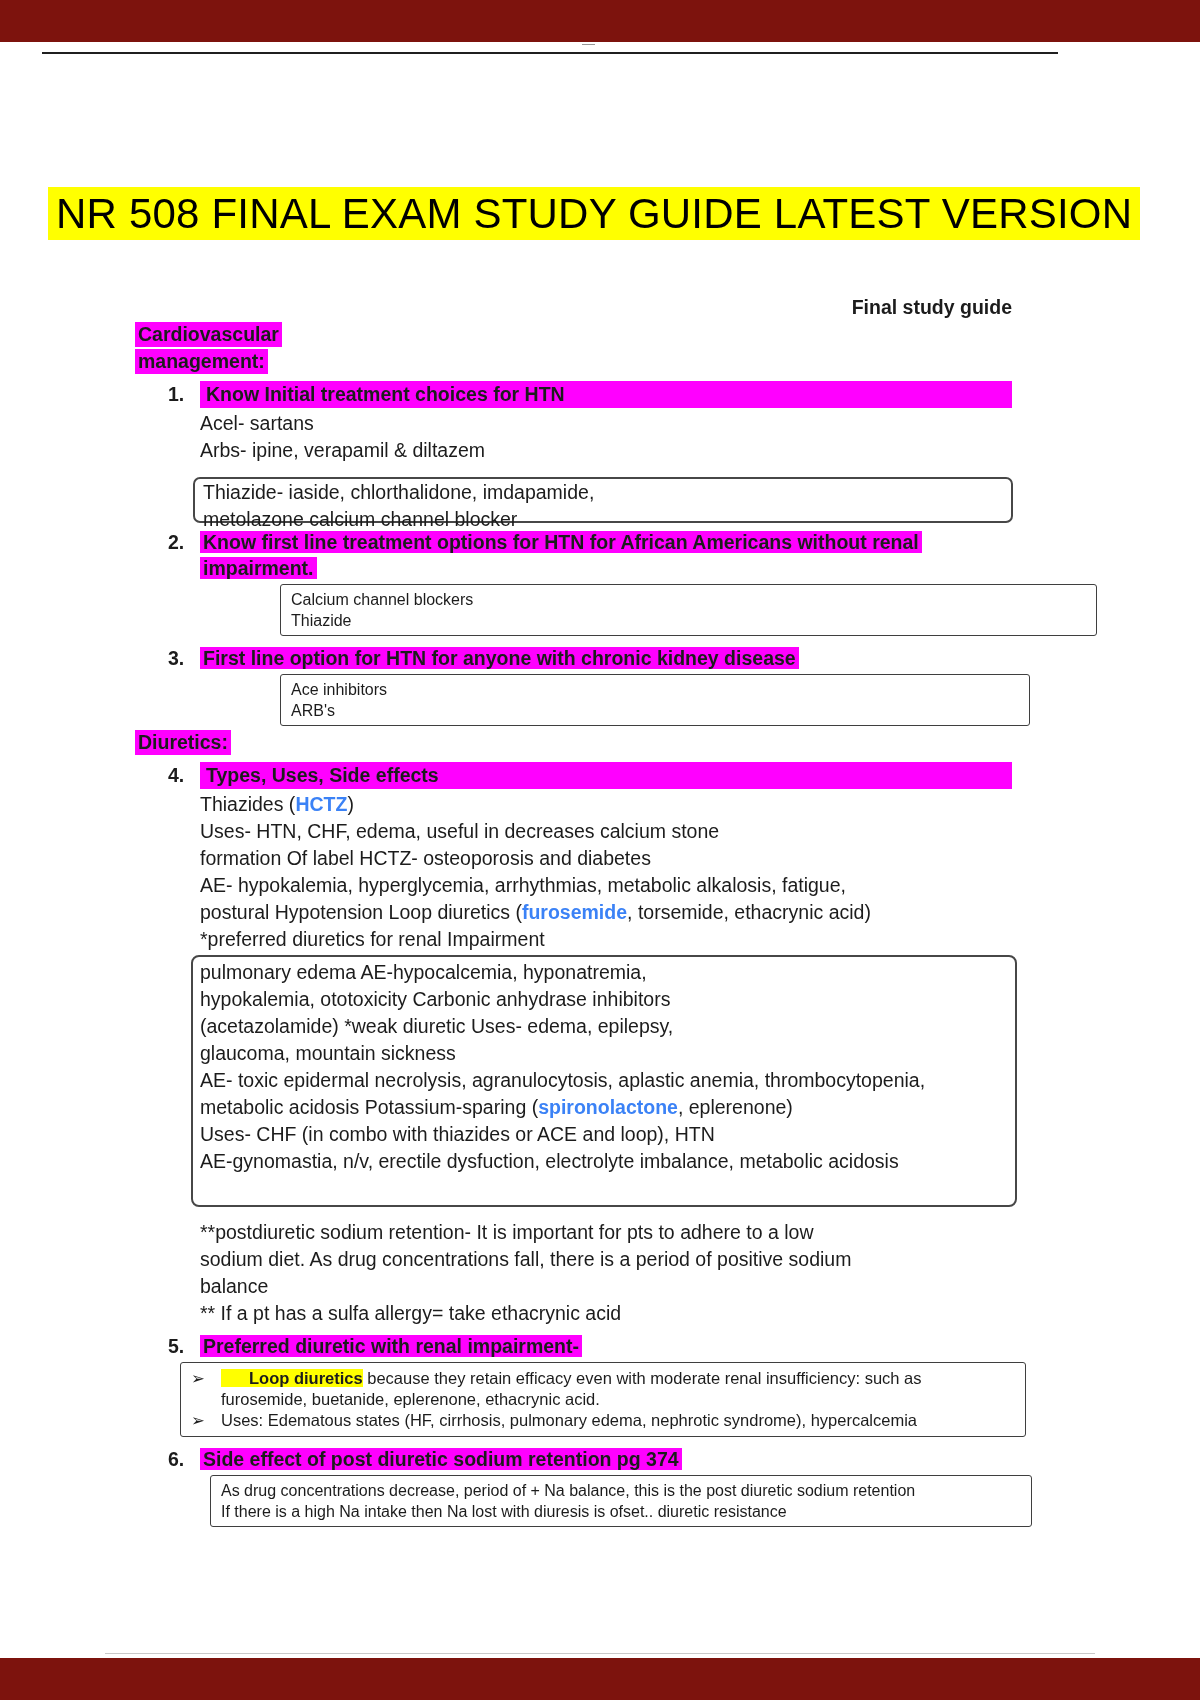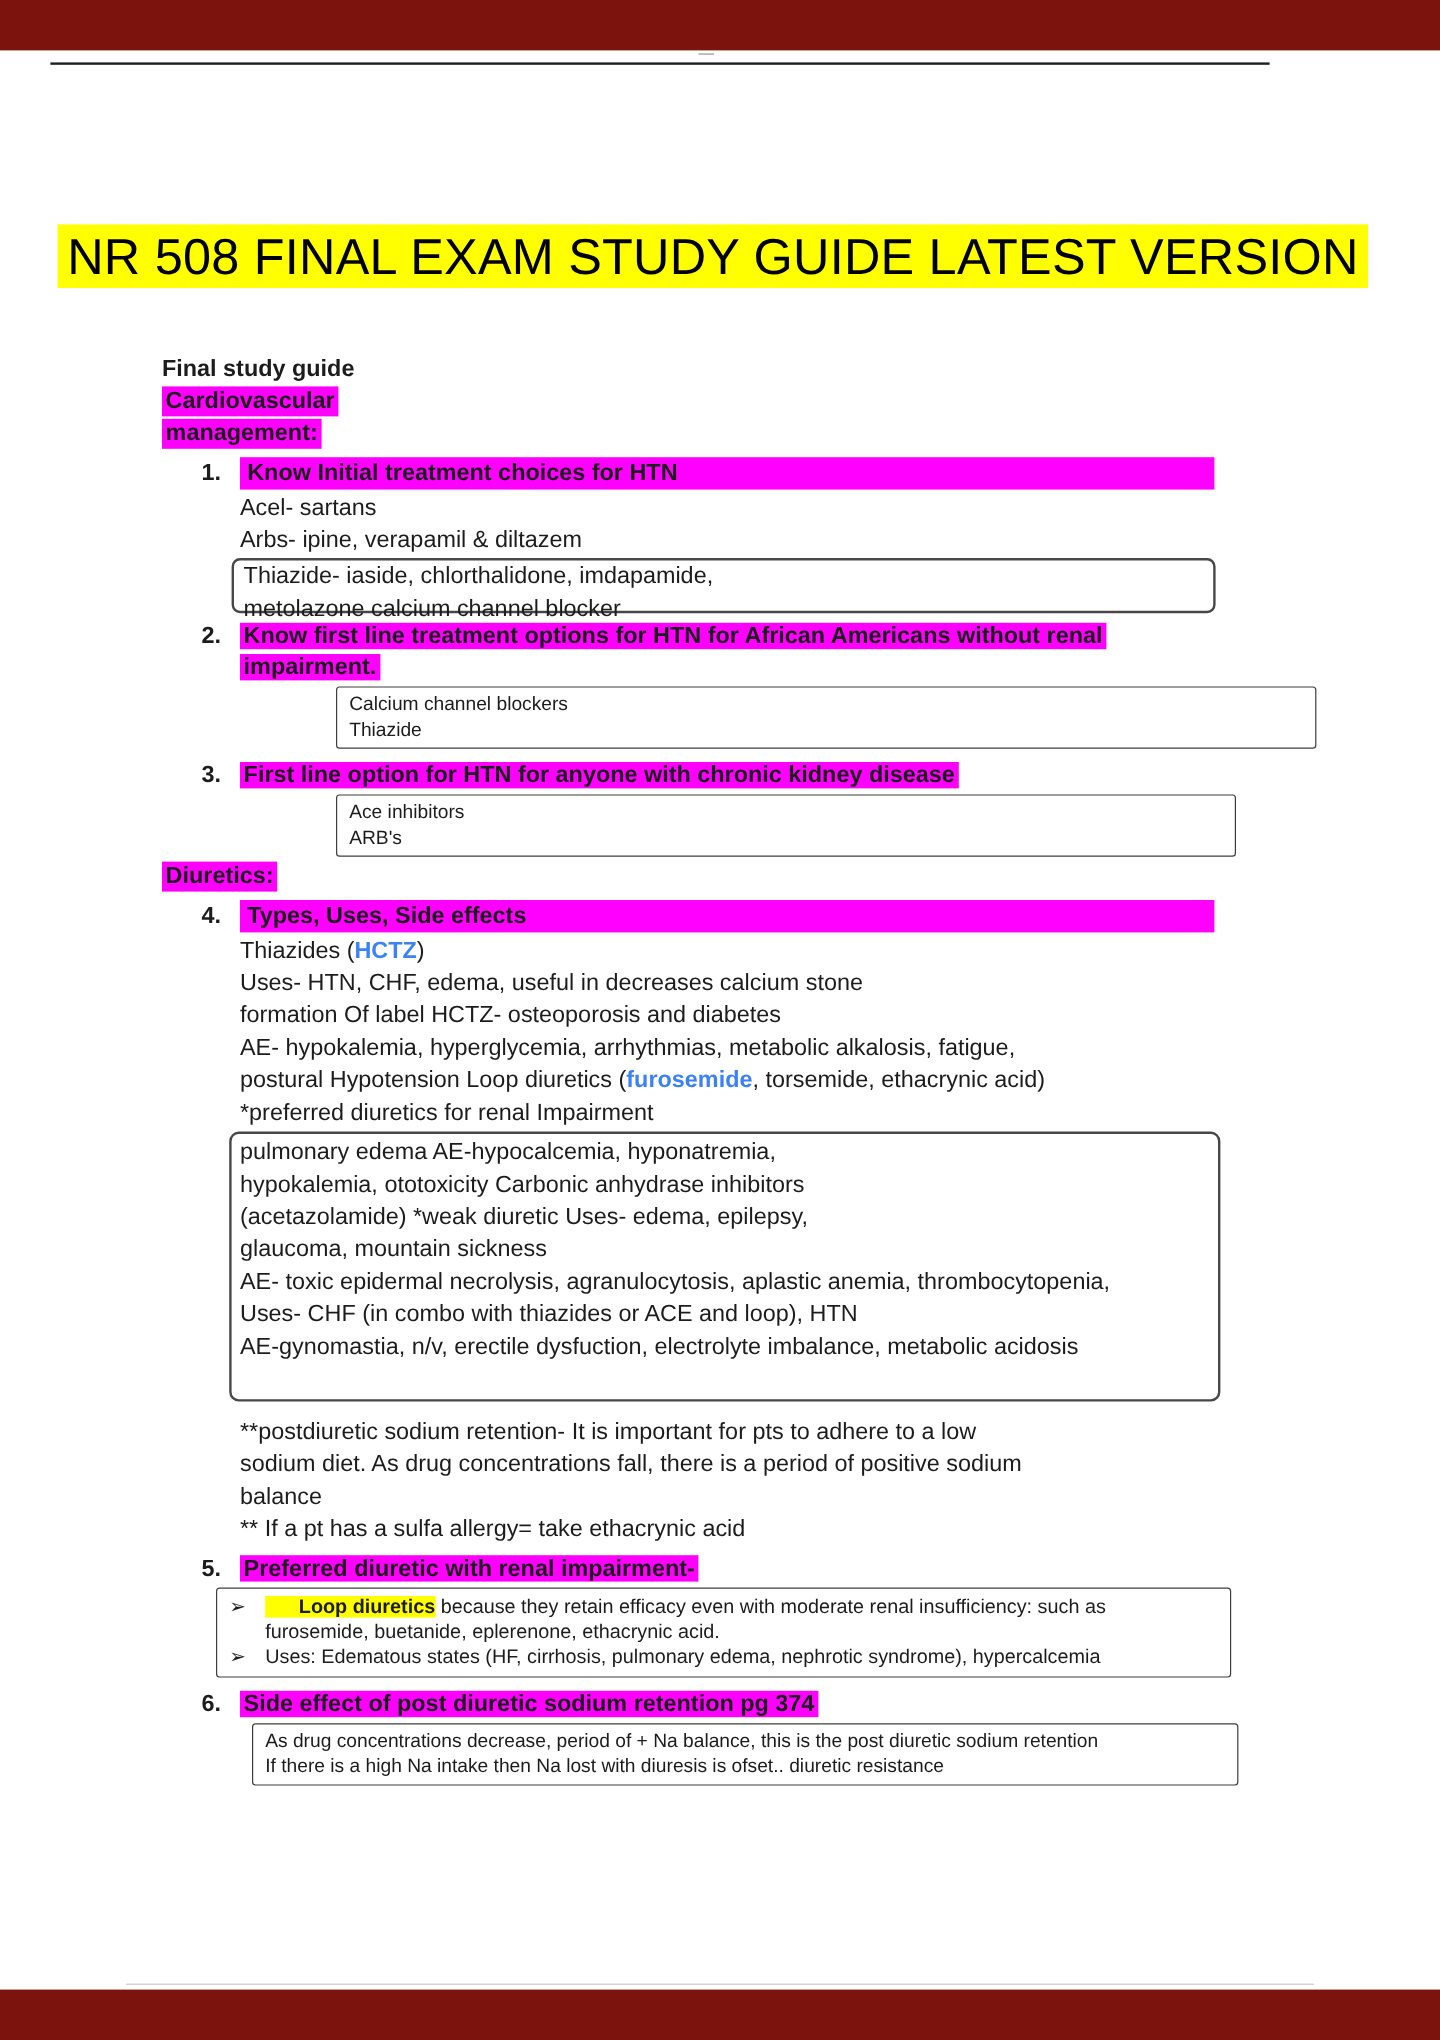--- a/index.html
+++ b/index.html
@@ -38,40 +38,40 @@
   .hl-y-inline { background:#ffff00; font-weight:bold;padding-left:28px; }
 
   .content {
     position:absolute; top:294px; left:135px; width:877px;
     font-size:19.5px; line-height:27px;
   }
   .b { font-weight:bold; }
   .hl-m { background:#ff00ff; padding:0 3px; }
   .red { color:#3b82f6;font-weight:bold; }
 
-  .intro-heading { font-weight:bold; }
+  .intro-heading { font-weight:bold;text-align:right; }
   .intro-hl-line { margin-top:0px; }
   .intro-hl-line .hl-m { display:inline-block; line-height:25px; margin-bottom:1px; }
 
   .item { display:flex; margin-left:33px; margin-top:6px; }
   .num { width:32px; font-weight:bold; flex:none; }
   .item-body { flex:1; min-width:0; }
 
   .hl-bar {
     background:#ff00ff; font-weight:bold; line-height:25px;
     padding:1px 0 1px 6px; margin-bottom:2px;
   }
   .headline-inline { font-weight:bold; line-height:26px; }
 
   .body-line { line-height:27px; }
 
   .cut-box {
     border:2px solid #474747; border-radius:7px;
     margin-left:-7px; padding:0px 8px; width:820px;
-    height:46px; overflow:visible; margin-top:1px;
+    height:46px; overflow:visible; margin-top:13px;
   }
   .big-box {
     border:2px solid #474747; border-radius:8px;
     margin-left:-9px; padding:2px 8px 30px 7px; width:826px; margin-top:2px;
   }
   .box-small {
     border:1.5px solid #3f3f3f; border-radius:3px;
     font-size:16px; line-height:21px; padding:4px 10px;
     margin-top:3px; margin-bottom:3px;
   }
@@ -151,20 +151,21 @@
         <div class="body-line">formation Of label HCTZ- osteoporosis and diabetes</div>
         <div class="body-line">AE- hypokalemia, hyperglycemia, arrhythmias, metabolic alkalosis, fatigue,</div>
         <div class="body-line"><span>postural Hypotension Loop diuretics (</span><span class="red">furosemide</span><span>, torsemide, ethacrynic acid)</span></div>
         <div class="body-line">*preferred diuretics for renal Impairment</div>
         <div class="big-box">
           <div class="body-line">pulmonary edema AE-hypocalcemia, hyponatremia,</div>
           <div class="body-line">hypokalemia, ototoxicity Carbonic anhydrase inhibitors</div>
           <div class="body-line">(acetazolamide) *weak diuretic Uses- edema, epilepsy,</div>
           <div class="body-line">glaucoma, mountain sickness</div>
           <div class="body-line">AE- toxic epidermal necrolysis, agranulocytosis, aplastic anemia, thrombocytopenia,</div>
+          <div class="body-line"><span>metabolic acidosis Potassium-sparing (</span><span class="red">spironolactone</span><span>, eplerenone)</span></div>
           <div class="body-line">Uses- CHF (in combo with thiazides or ACE and loop), HTN</div>
           <div class="body-line">AE-gynomastia, n/v, erectile dysfuction, electrolyte imbalance, metabolic acidosis</div>
         </div>
         <div class="note-block">
           <div class="body-line">**postdiuretic sodium retention- It is important for pts to adhere to a low</div>
           <div class="body-line">sodium diet. As drug concentrations fall, there is a period of positive sodium</div>
           <div class="body-line">balance</div>
         </div>
         <div class="body-line">** If a pt has a sulfa allergy= take ethacrynic acid</div>
       </div>

